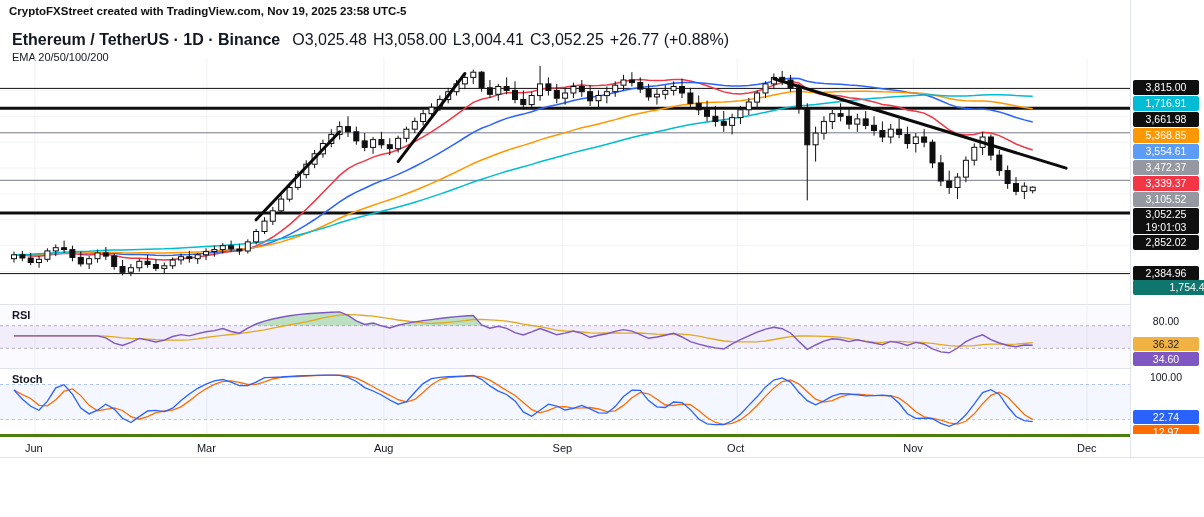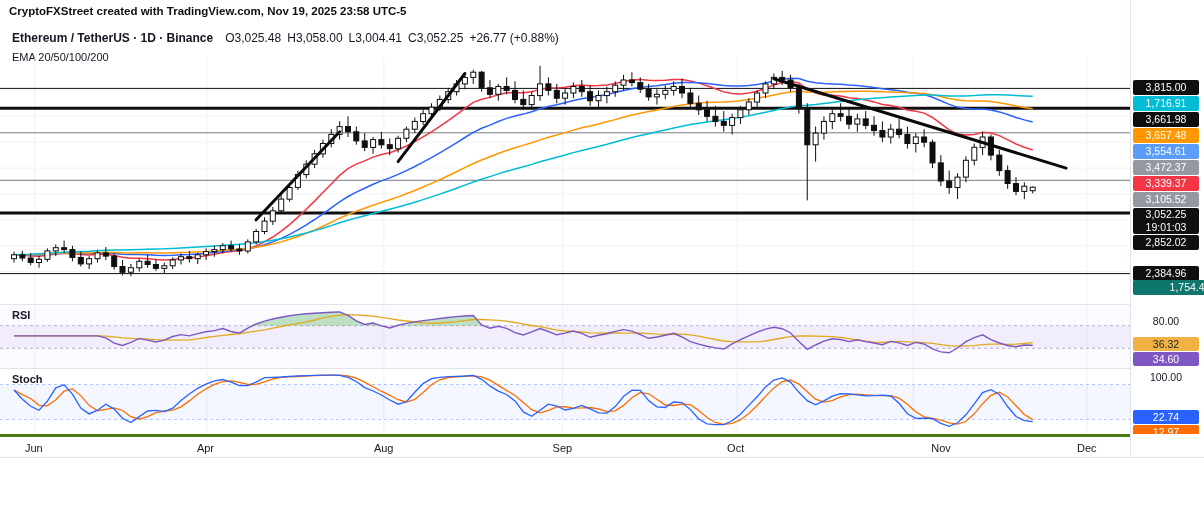--- a/index.html
+++ b/index.html
@@ -1,19 +1,19 @@
 <!DOCTYPE html>
 <html><head>
 <meta charset="utf-8">
 <style>
   html,body{margin:0;padding:0;background:#fff;}
   .screen{position:relative;width:1204px;height:517px;background:#ffffff;
           font-family:"Liberation Sans",sans-serif;color:#131722;overflow:hidden;}
   .attr{position:absolute;left:9px;top:5px;font-size:11.5px;font-weight:700;color:#0f0f0f;}
-  .symrow{position:absolute;left:12px;top:31px;font-size:12px;color:#131722;white-space:nowrap;}
+  .symrow{position:absolute;left:12px;top:31px;font-size:16px;color:#131722;white-space:nowrap;}
   .symrow .title{font-weight:700;margin-right:6px;}
   .symrow .pair .k{margin-left:6px;color:#131722;}
   .symrow .pair .v{font-weight:400;}
   .symrow .chg{margin-left:6px;}
   .emarow{position:absolute;left:12px;top:51px;font-size:11px;color:#131722;}
   .usdt-btn{position:absolute;left:1132px;top:33px;width:66px;height:21px;background:#f0f3fa;
             border-radius:4px;font-size:11.5px;font-weight:700;color:#131722;
             display:flex;align-items:center;justify-content:center;cursor:pointer;}
   svg.pane{position:absolute;left:0;display:block;}
   #main-svg{top:58px;}
@@ -374,21 +374,21 @@
       <line x1="0" x2="1130" y1="49.5" y2="49.5" stroke="rgba(41,98,255,0.35)" stroke-width="1" stroke-dasharray="3,3"></line>
       <polyline points="14.0,20.0 22.4,24.6 30.7,28.5 39.0,35.3 47.4,35.9 55.8,29.8 64.1,21.2 72.4,18.9 80.8,25.6 89.1,35.3 97.5,40.7 105.8,39.4 114.2,37.9 122.5,40.5 130.9,46.7 139.3,49.2 147.6,46.7 155.9,42.7 164.3,41.0 172.7,40.1 181.0,36.8 189.3,30.9 197.7,24.3 206.0,18.8 214.4,14.4 222.8,11.5 231.1,10.9 239.4,12.4 247.8,14.5 256.1,14.4 264.5,11.8 272.8,9.0 281.2,7.3 289.6,6.9 297.9,6.5 306.3,6.0 314.6,5.6 322.9,5.3 331.3,5.2 339.6,5.2 348.0,6.0 356.3,8.1 364.7,12.2 373.1,16.7 381.4,21.2 389.8,25.3 398.1,29.7 406.4,32.0 414.8,29.4 423.1,22.6 431.5,14.8 439.8,9.8 448.2,7.5 456.5,6.8 464.9,6.3 473.3,5.9 481.6,6.9 489.9,10.2 498.3,15.4 506.6,20.5 515.0,25.5 523.3,32.4 531.7,39.7 540.0,42.8 548.4,40.3 556.8,36.8 565.1,36.7 573.4,38.1 581.8,37.9 590.1,37.5 598.5,39.0 606.9,41.6 615.2,40.9 623.5,35.4 631.9,27.8 640.3,22.4 648.6,23.8 656.9,29.3 665.3,35.0 673.6,35.5 682.0,34.1 690.4,34.7 698.7,40.4 707.0,47.5 715.4,52.5 723.8,54.4 732.1,53.4 740.4,49.9 748.8,43.5 757.1,35.5 765.5,26.4 773.9,17.9 782.2,11.6 790.5,10.0 798.9,14.1 807.3,21.7 815.6,29.2 823.9,32.1 832.3,30.6 840.6,26.9 849.0,24.6 857.3,24.2 865.7,24.9 874.0,25.4 882.4,25.6 890.8,25.6 899.1,28.2 907.4,34.3 915.8,41.8 924.1,46.8 932.5,48.4 940.8,50.1 949.2,52.8 957.5,54.2 965.9,51.3 974.3,43.8 982.6,33.7 990.9,25.4 999.3,22.2 1007.6,26.9 1016.0,35.8 1024.3,44.5 1032.7,49.6" fill="none" stroke="#ff6d00" stroke-width="1.3"></polyline>
       <polyline points="14.0,20.0 22.4,29.2 30.7,36.3 39.0,40.3 47.4,31.1 55.8,17.9 64.1,14.7 72.4,24.1 80.8,38.0 89.1,43.9 97.5,40.2 105.8,34.2 114.2,39.1 122.5,48.3 130.9,52.6 139.3,46.6 147.6,41.0 155.9,40.4 164.3,41.6 172.7,38.2 181.0,30.5 189.3,24.0 197.7,18.3 206.0,14.1 214.4,10.9 222.8,9.5 231.1,12.2 239.4,15.6 247.8,15.6 256.1,12.1 264.5,7.6 272.8,7.3 281.2,7.0 289.6,6.4 297.9,6.0 306.3,5.6 314.6,5.3 322.9,5.1 331.3,5.2 339.6,5.3 348.0,7.4 356.3,11.5 364.7,17.6 373.1,21.0 381.4,25.0 389.8,30.0 398.1,34.2 406.4,31.8 414.8,22.3 423.1,13.6 431.5,8.6 439.8,7.3 448.2,6.7 456.5,6.3 464.9,6.0 473.3,5.4 481.6,9.3 489.9,15.9 498.3,21.1 506.6,24.5 515.0,30.9 523.3,41.9 531.7,46.3 540.0,40.3 548.4,34.2 556.8,36.0 565.1,40.0 573.4,38.3 581.8,35.4 590.1,38.8 598.5,42.8 606.9,43.2 615.2,36.6 623.5,26.5 631.9,20.2 640.3,20.4 648.6,30.6 656.9,36.8 665.3,37.5 673.6,32.0 682.0,32.6 690.4,39.6 698.7,49.0 707.0,53.9 715.4,54.7 723.8,54.6 732.1,50.8 740.4,44.3 748.8,35.4 757.1,26.8 765.5,16.9 773.9,10.1 782.2,7.9 790.5,12.1 798.9,22.3 807.3,30.6 815.6,34.8 823.9,30.8 832.3,26.2 840.6,23.7 849.0,24.0 857.3,24.8 865.7,25.8 874.0,25.6 882.4,25.2 890.8,26.0 899.1,33.3 907.4,43.7 915.8,48.4 924.1,48.2 932.5,48.6 940.8,53.4 949.2,56.4 957.5,52.8 965.9,44.8 974.3,33.9 982.6,22.6 990.9,19.7 999.3,24.4 1007.6,36.5 1016.0,46.5 1024.3,50.6 1032.7,51.7" fill="none" stroke="#2962ff" stroke-width="1.3"></polyline>
     </svg>
 
   <div id="scale-bg"></div>
   <div class="scol" id="scol-price">
       <div class="pbadge" style="top: 22px; background: rgb(15, 15, 15); color: rgb(255, 255, 255);">3,815.00</div>
       <div class="pbadge" style="top: 38px; background: rgb(0, 188, 212); color: rgb(255, 255, 255);">1,716.91</div>
       <div class="pbadge" style="top: 54px; background: rgb(15, 15, 15); color: rgb(255, 255, 255);">3,661.98</div>
-      <div class="pbadge" style="top: 70px; background: rgb(255, 152, 0); color: rgb(255, 255, 255);">3,657.48</div>
+      <div class="pbadge" style="top: 70px; background: rgb(255, 152, 0); color: rgb(255, 255, 255);">5,368.85</div>
       <div class="pbadge" style="top: 86px; background: rgb(91, 156, 246); color: rgb(255, 255, 255);">3,554.61</div>
       <div class="pbadge" style="top: 102px; background: rgb(149, 152, 161); color: rgb(255, 255, 255);">3,472.37</div>
       <div class="pbadge" style="top: 118px; background: rgb(242, 54, 69); color: rgb(255, 255, 255);">3,339.37</div>
       <div class="pbadge" style="top: 134px; background: rgb(149, 152, 161); color: rgb(255, 255, 255);">3,105.52</div>
       <div class="pbadge last" style="top: 150px; background: rgb(15, 15, 15); color: rgb(255, 255, 255);">
         <div>3,052.25</div>
         <div>19:01:03</div>
       </div>
       <div class="pbadge" style="top: 177px; background: rgb(15, 15, 15); color: rgb(255, 255, 255);">2,852.02</div>
       <div class="pbadge" style="top: 208px; background: rgb(15, 15, 15); color: rgb(255, 255, 255);">2,384.96</div>
@@ -400,24 +400,24 @@
       <div class="pbadge small" style="top: 46px; background: rgb(126, 87, 194); color: rgb(255, 255, 255);">34.60</div>
     </div>
   <div class="scol" id="scol-stoch">
       <div class="ptick" style="top: 1px;">100.00</div>
       <div class="pbadge small" style="top: 40px; background: rgb(41, 98, 255); color: rgb(255, 255, 255);">22.74</div>
       <div class="pbadge small" style="top: 55px; background: rgb(255, 109, 0); color: rgb(255, 255, 255);">12.97</div>
     </div>
 
   <div id="axis">
       <div class="mlabel" style="left: 24.875px;">Jun</div>
-      <div class="mlabel" style="left: 196.885px;">Apr</div>
+      <div class="mlabel" style="left: 196.885px;">Mar</div>
       <div class="mlabel" style="left: 373.905px;">Aug</div>
       <div class="mlabel" style="left: 552.595px;">Sep</div>
       <div class="mlabel" style="left: 727.11px;">Oct</div>
-      <div class="mlabel" style="left: 903.295px; margin-left: 28px;">Nov</div>
+      <div class="mlabel" style="left: 903.295px;">Nov</div>
       <div class="mlabel" style="left: 1076.97px;">Dec</div>
     </div>
 
   <div class="hdiv" style="top:457px"></div>
 
 
 </div>
 
 </body></html>

